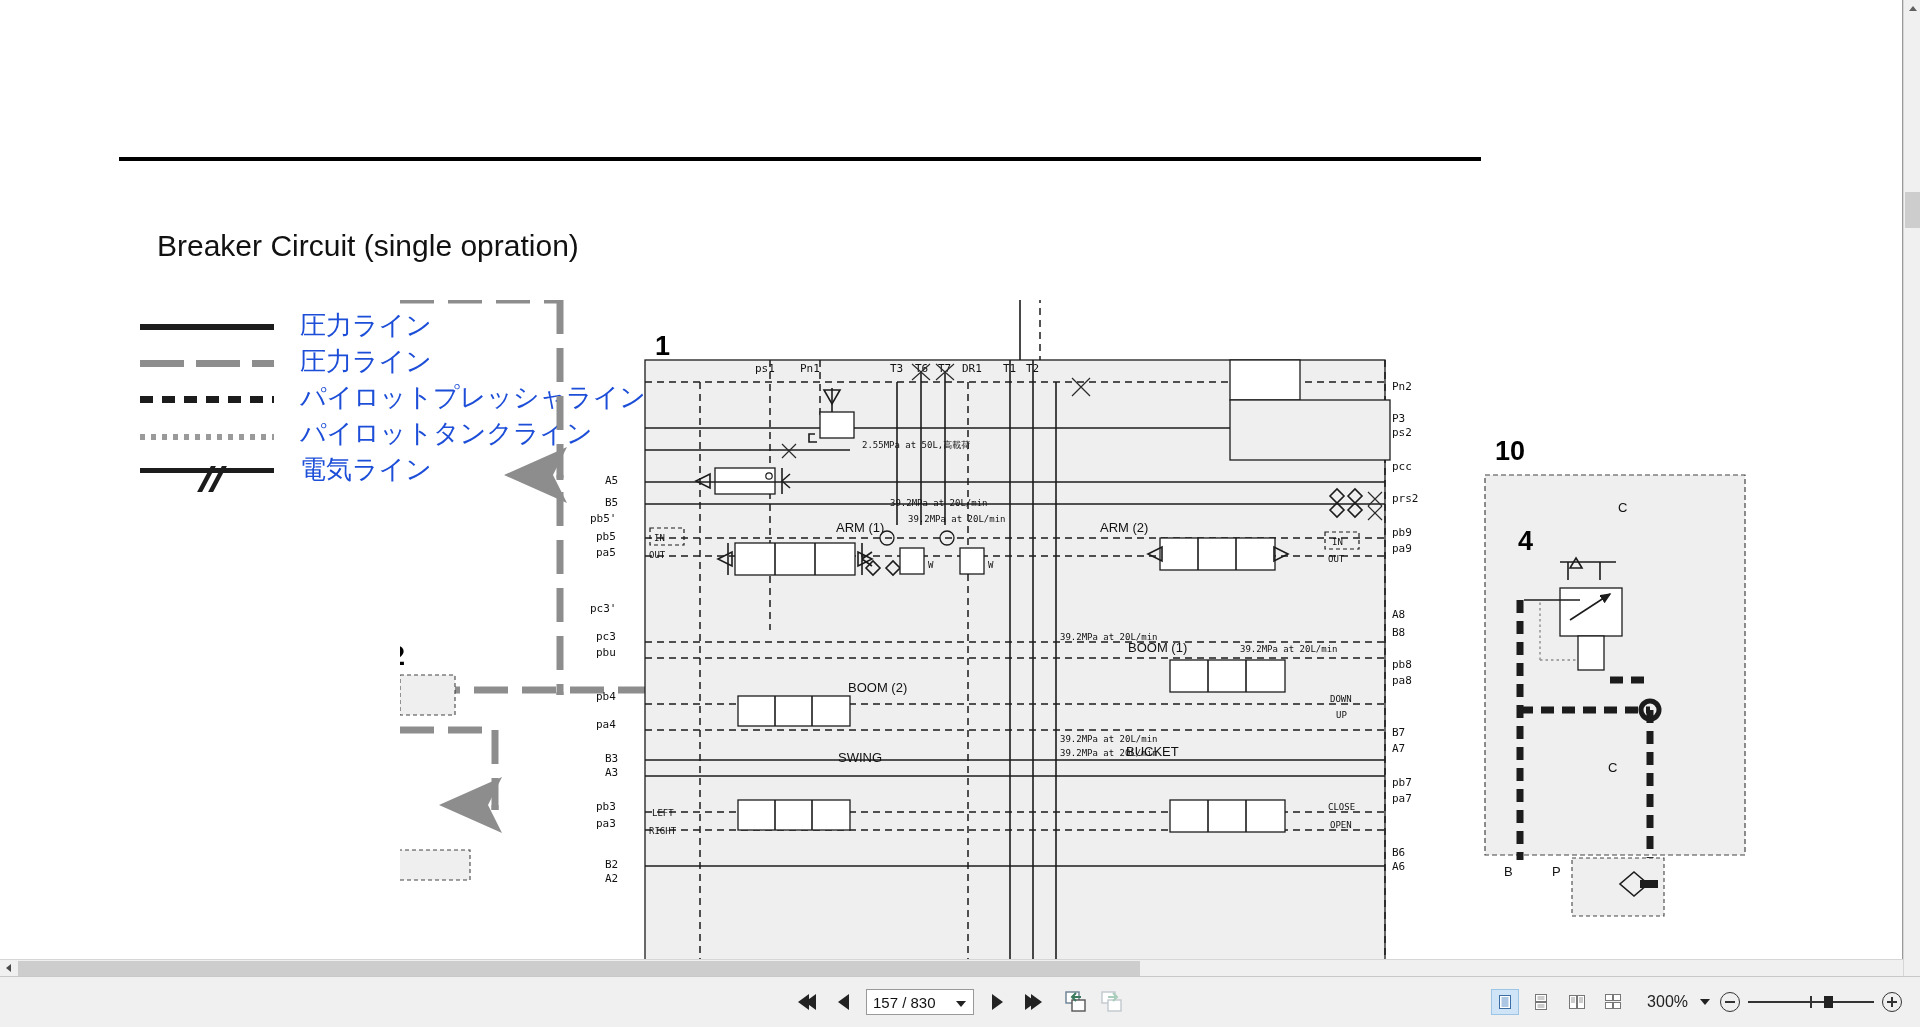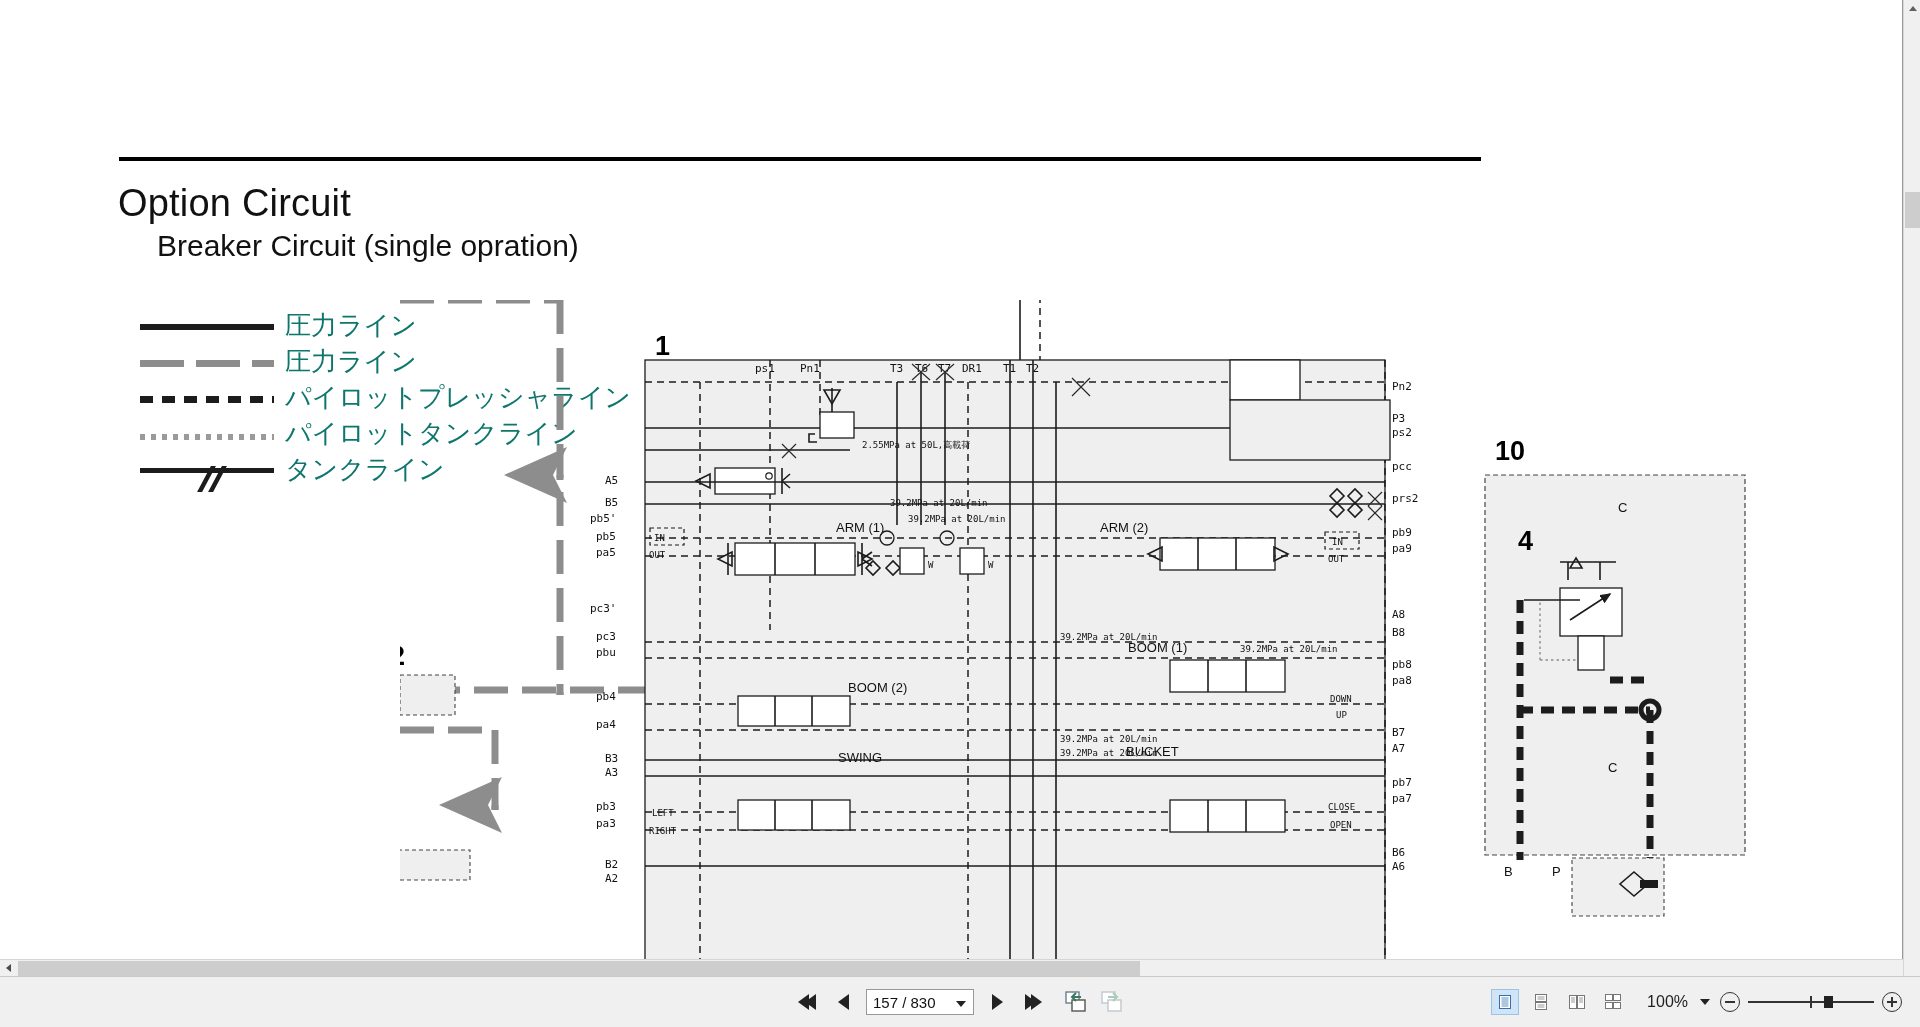--- a/index.html
+++ b/index.html
@@ -39,22 +39,22 @@
   .doc-subtitle {
     position: absolute; left: 157px; top: 229px;
     font-size: 30px; color: #111; white-space: nowrap;
   }
 
   
   #legend { position: absolute; left: 140px; top: 310px; }
   .legend-row { position: relative; height: 36px; }
   .legend-swatch { position: absolute; left: 0; top: 14px; width: 134px; height: 6px; }
   .legend-label {
-    position: absolute; left: 145px; top: -2px;
-    font-size: 26px; color: #0f766e; white-space: nowrap;
+    position: absolute; left: 160px; top: -2px;
+    font-size: 26px; color: #1d4ed8; white-space: nowrap;
     font-family: "DejaVu Sans", sans-serif;
   }
   .sw-solid   { background: #1c1c1c; height: 6px; }
   .sw-tank    { background: repeating-linear-gradient(to right,#8d8d8d 0 44px, transparent 44px 56px); height: 7px; }
   .sw-pilotp  { background: repeating-linear-gradient(to right,#1c1c1c 0 13px, transparent 13px 22px); height: 7px; }
   .sw-pilott  { background: repeating-linear-gradient(to right,#9a9a9a 0 5px, transparent 5px 11px); height: 6px; top:16px; }
   .sw-elec    { background: #1c1c1c; height: 5px; }
   .elec-slash { position: absolute; left: 58px; top: 2px; width: 30px; height: 30px; }
   .elec-slash:before, .elec-slash:after {
     content: ""; position: absolute; top: -4px; width: 5px; height: 26px;
@@ -160,21 +160,20 @@
 </head>
 <body>
 
 <div id="viewer">
 
   <div id="page-area">
     <div id="page-sheet">
 
       <div class="rule-top"></div>
 
-      <div class="doc-title">Option Circuit</div>
       <div class="doc-subtitle">Breaker Circuit (single opration)</div>
 
       <div id="legend">
 
         <div class="legend-row">
           <div class="legend-swatch sw-solid"></div>
           <div class="legend-label">圧力ライン</div>
         </div>
 
         <div class="legend-row">
@@ -189,21 +188,21 @@
 
         <div class="legend-row">
           <div class="legend-swatch sw-pilott"></div>
           <div class="legend-label">パイロットタンクライン</div>
         </div>
 
         <div class="legend-row">
           <div class="legend-swatch sw-elec">
             <div class="elec-slash"></div>
           </div>
-          <div class="legend-label">タンクライン</div>
+          <div class="legend-label">電気ライン</div>
         </div>
 
       </div>
 
       <div id="schematic">
         <svg width="1520" height="700" viewBox="0 0 1520 700">
           <defs>
             <style>
               .pl { stroke:#1c1c1c; stroke-width:1.6; fill:none; }
               .pl2{ stroke:#2a2a2a; stroke-width:1.2; fill:none; }
@@ -541,21 +540,21 @@
 
       <div class="viewmode">
         <svg width="16" height="16" viewBox="0 0 16 16">
           <rect x="0.5" y="0.5" width="7" height="6" fill="#fff" stroke="#777"></rect>
           <rect x="8.5" y="0.5" width="7" height="6" fill="#fff" stroke="#777"></rect>
           <rect x="0.5" y="8.5" width="7" height="6" fill="#fff" stroke="#777"></rect>
           <rect x="8.5" y="8.5" width="7" height="6" fill="#fff" stroke="#777"></rect>
         </svg>
       </div>
 
-      <span class="zoom-pct">100%</span>
+      <span class="zoom-pct">300%</span>
 
       <div class="caret-sm"></div>
 
       <div class="circ"></div>
 
       <div class="slider">
         <div class="track"></div>
         <div class="tick"></div>
         <div class="knob"></div>
       </div>

